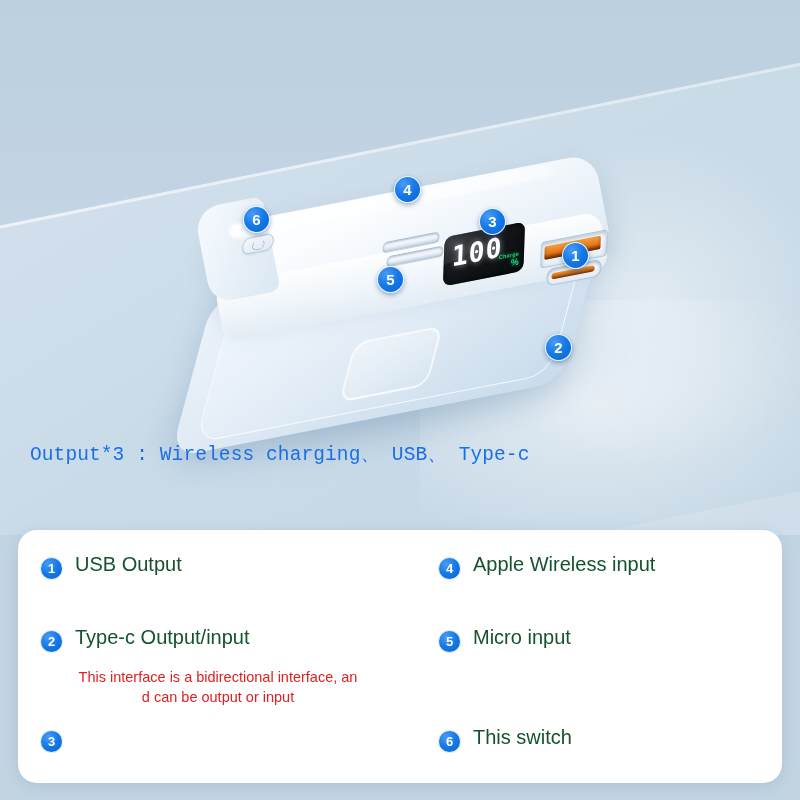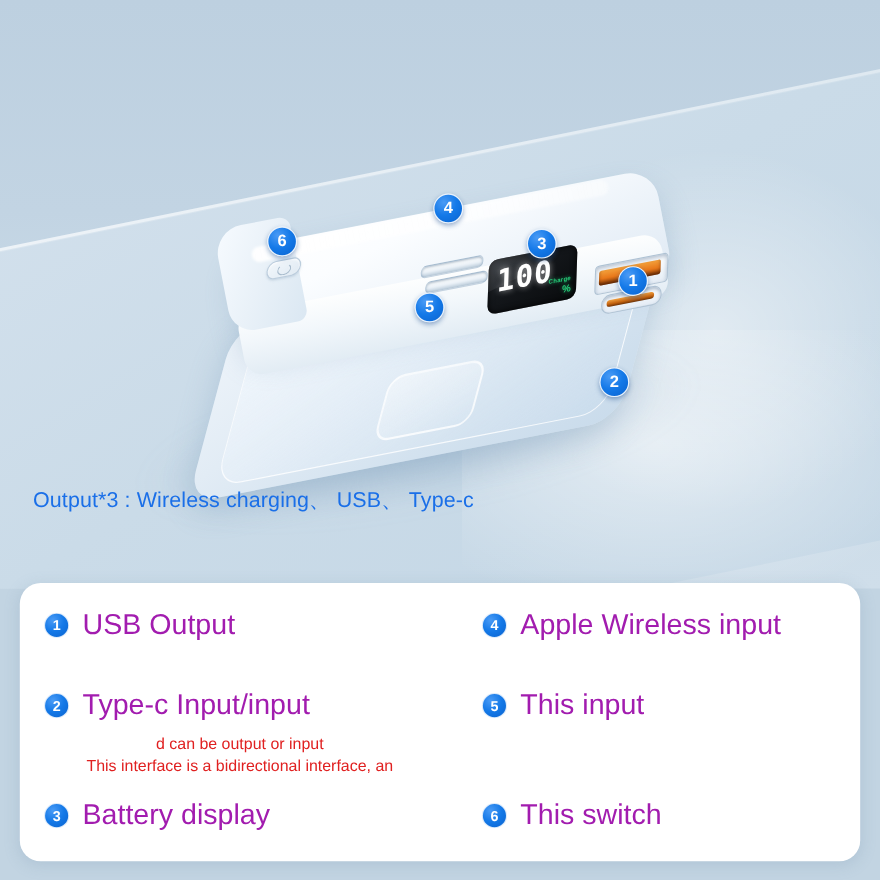--- a/index.html
+++ b/index.html
@@ -131,34 +131,34 @@
     border:1.5px solid rgba(255,255,255,.9);box-sizing:border-box;}
   .badge.b1{left:562px;top:242px;}
   .badge.b2{left:545px;top:334px;}
   .badge.b3{left:479px;top:208px;}
   .badge.b4{left:394px;top:176px;}
   .badge.b5{left:377px;top:266px;}
   .badge.b6{left:243px;top:206px;}
 
   
   .specs{position:absolute;left:30px;top:440px;width:600px;color:#1a6fe8;
-    font-size:19.5px;line-height:1.55;letter-spacing:.1px;white-space:nowrap;}
+    font-size:19.5px;line-height:1.55;letter-spacing:.1px;white-space:nowrap;font-family:Liberation Mono, monospace;}
 
   
   .card{position:absolute;left:18px;top:530px;width:764px;height:253px;
     background:#ffffff;border-radius:19px;
     box-shadow:0 3px 14px rgba(110,140,170,.22);}
   .legend{position:absolute;left:0;top:0;width:100%;height:100%;}
   .item{position:absolute;display:flex;align-items:flex-start;}
   .lbadge{flex:0 0 auto;width:23px;height:23px;border-radius:50%;
     background:radial-gradient(circle at 34% 28%,#4a9bf5 0%,#1479e8 48%,#0a63cf 100%);
     color:#fff;font-size:13px;font-weight:700;
     display:flex;align-items:center;justify-content:center;
     border:1.2px solid rgba(255,255,255,.85);box-sizing:border-box;margin-top:5px;}
-  .ltext{margin-left:12px;color:#a21caf;font-size:26px;line-height:1.2;white-space:nowrap;}
+  .ltext{margin-left:12px;color:#14532d;font-size:20px;line-height:1.2;white-space:nowrap;}
   .note{position:absolute;left:28px;top:668px;width:380px;color:#e02020;
     font-size:14.5px;line-height:1.35;text-align:center;}
   .note span{display:block;}
 
   
   .i1{left:40px;top:552px;}
   .i2{left:40px;top:625px;}
   .i3{left:40px;top:725px;}
   .i4{left:438px;top:552px;}
   .i5{left:438px;top:625px;}
@@ -226,41 +226,40 @@
   <div class="card"></div>
   <div class="legend">
 
     <div class="item i1">
       <div class="lbadge">1</div>
       <div class="ltext">USB Output</div>
     </div>
 
     <div class="item i2">
       <div class="lbadge">2</div>
-      <div class="ltext">Type-c Input/input</div>
+      <div class="ltext">Type-c Output/input</div>
     </div>
 
     <div class="note">
+      <span>This interface is a bidirectional interface, an</span>
       <span>d can be output or input</span>
-      <span>This interface is a bidirectional interface, an</span>
     </div>
 
     <div class="item i3">
       <div class="lbadge">3</div>
-      <div class="ltext">Battery display</div>
     </div>
 
     <div class="item i4">
       <div class="lbadge">4</div>
       <div class="ltext">Apple Wireless input</div>
     </div>
 
     <div class="item i5">
       <div class="lbadge">5</div>
-      <div class="ltext">This input</div>
+      <div class="ltext">Micro input</div>
     </div>
 
     <div class="item i6">
       <div class="lbadge">6</div>
       <div class="ltext">This switch</div>
     </div>
 
   </div>
 </div>
 

